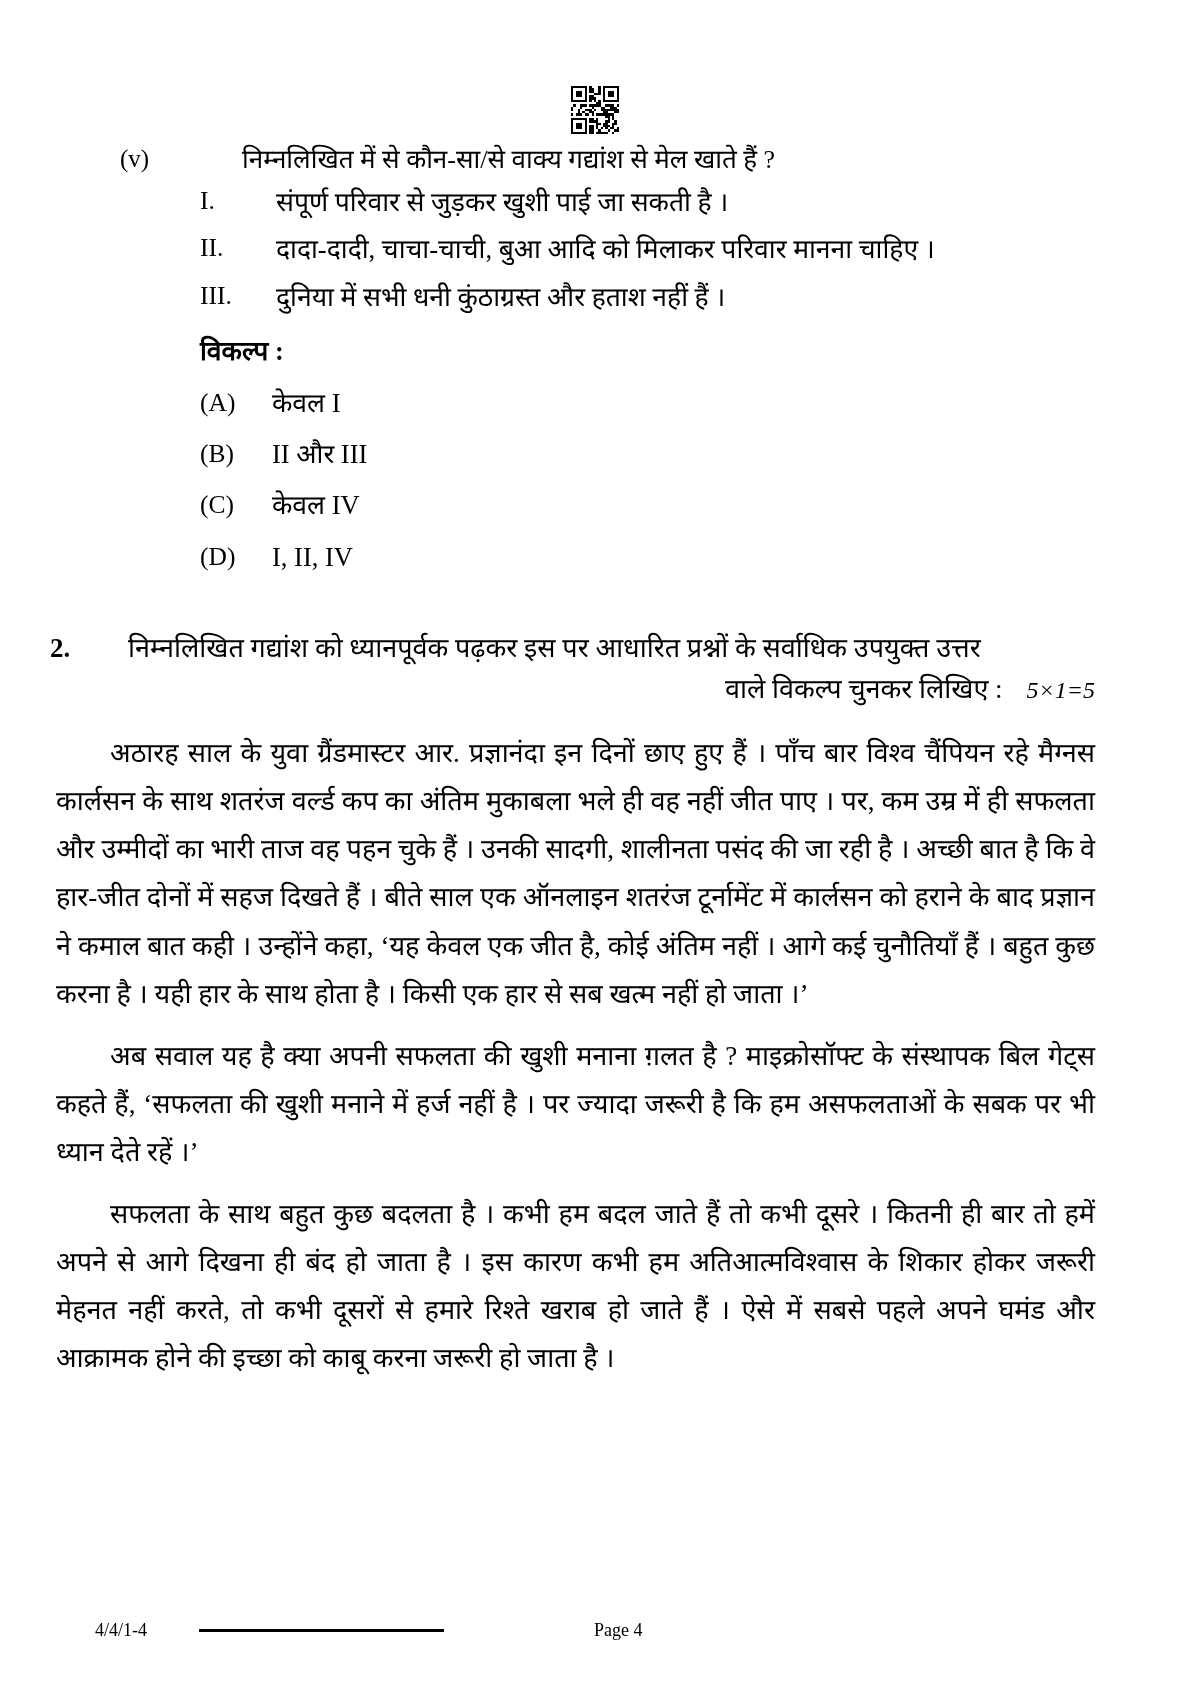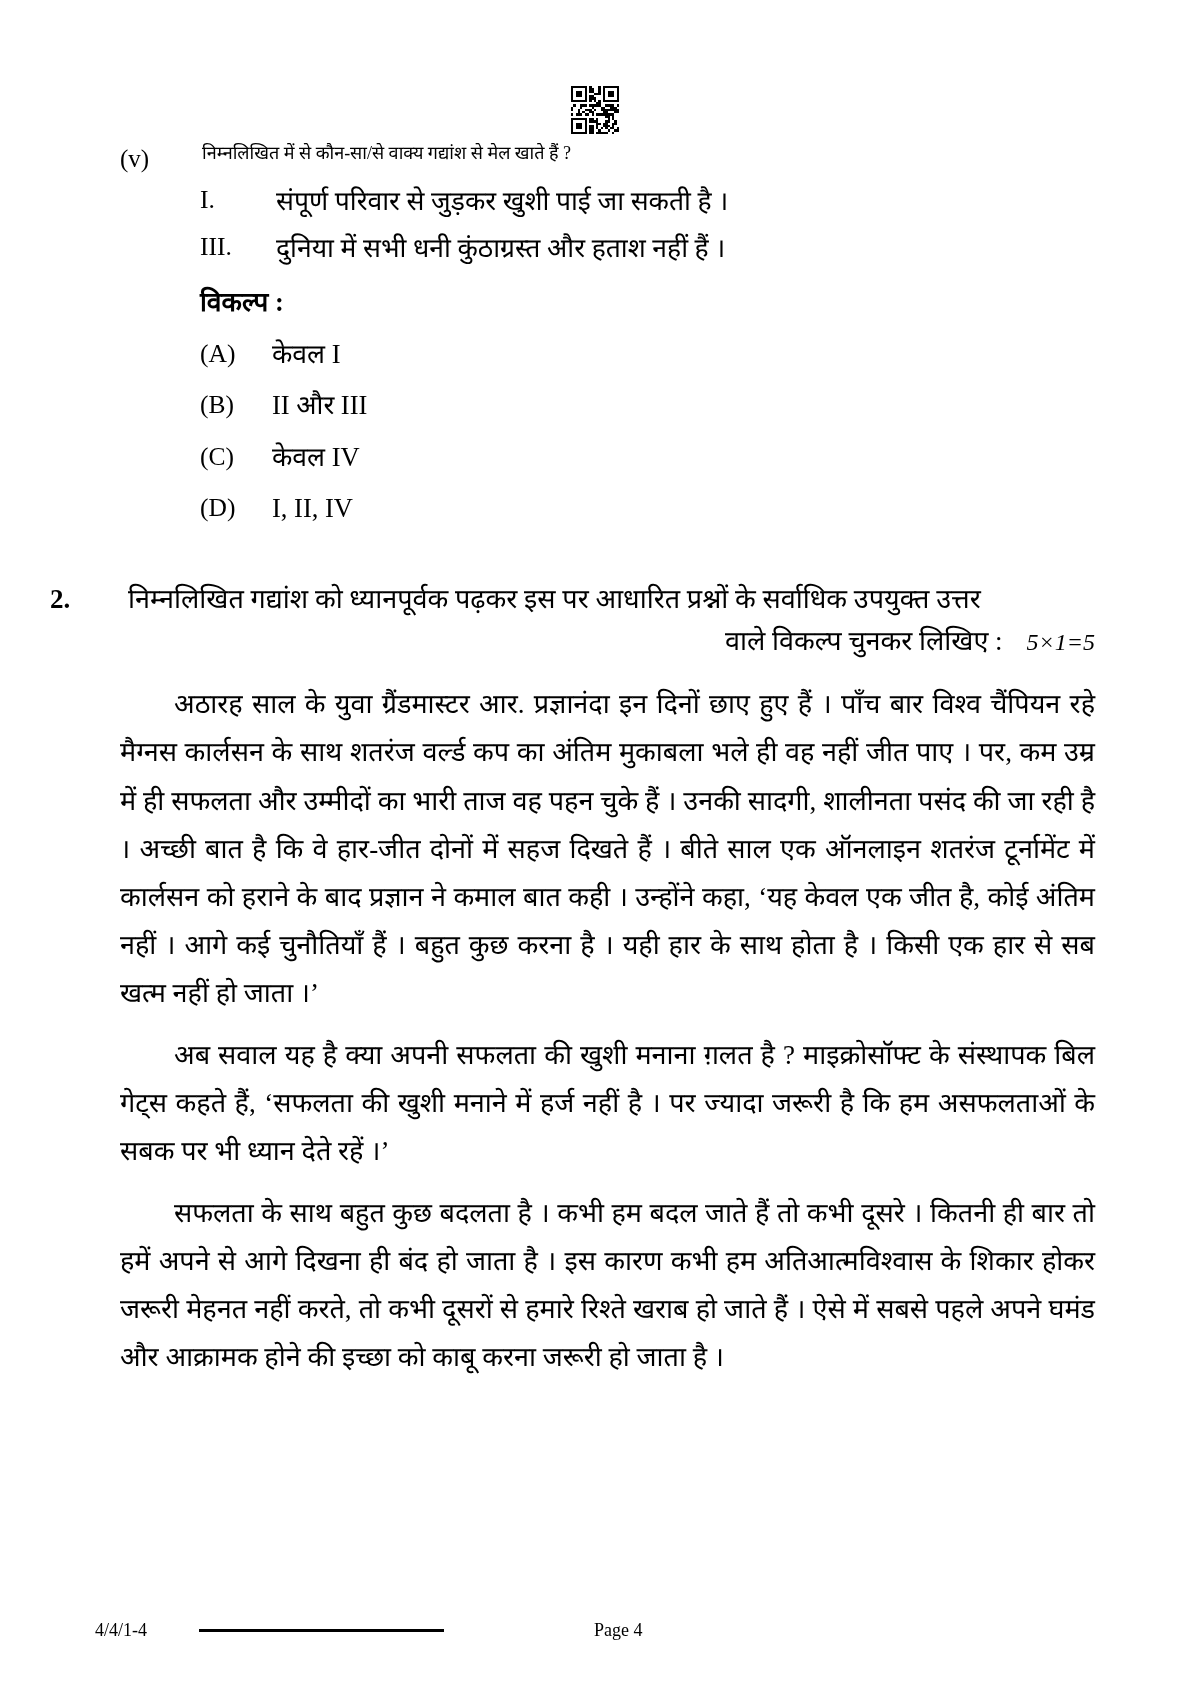--- a/index.html
+++ b/index.html
@@ -70,22 +70,23 @@
     padding-left: 120px;
     padding-right: 95px;
     margin-bottom: 4px;
   }
   .subq .marker {
     width: 82px;
     font-size: 25px;
     line-height: 1.5;
   }
   .subq .body-text {
-    font-size: 18px;
+    font-size: 26px;
     line-height: 1.5;
+    margin-left: 40px;
   }
 
   
   .stmt-list {
     padding-left: 200px;
     padding-right: 95px;
   }
   .stmt {
     display: flex;
     align-items: flex-start;
@@ -159,21 +160,21 @@
   }
   .marks {
     font-style: italic;
     font-size: 24px;
     white-space: nowrap;
     padding-left: 24px;
   }
 
   
   .passage {
-    padding-left: 120px;
+    padding-left: 56px;
     padding-right: 95px;
     margin-top: 18px;
   }
   .passage p {
     margin: 0 0 14px 0;
     font-size: 27px;
     line-height: 1.78;
     text-align: justify;
     text-justify: inter-word;
     text-indent: 54px;
@@ -662,20 +663,24 @@
       <div class="marker">(v)</div>
       <div class="body-text">निम्नलिखित में से कौन-सा/से वाक्य गद्यांश से मेल खाते हैं ?</div>
     </div>
 
     <div class="stmt-list">
       <div class="stmt">
         <div class="marker">I.</div>
         <div class="body-text">संपूर्ण परिवार से जुड़कर खुशी पाई जा सकती है ।</div>
       </div>
       <div class="stmt">
+        <div class="marker">II.</div>
+        <div class="body-text">दादा-दादी, चाचा-चाची, बुआ आदि को मिलाकर परिवार मानना चाहिए ।</div>
+      </div>
+      <div class="stmt">
         <div class="marker">III.</div>
         <div class="body-text">दुनिया में सभी धनी कुंठाग्रस्त और हताश नहीं हैं ।</div>
       </div>
     </div>
 
     <div class="vikalp">विकल्प :</div>
 
     <div class="opt-list">
       <div class="opt">
         <div class="marker">(A)</div>

